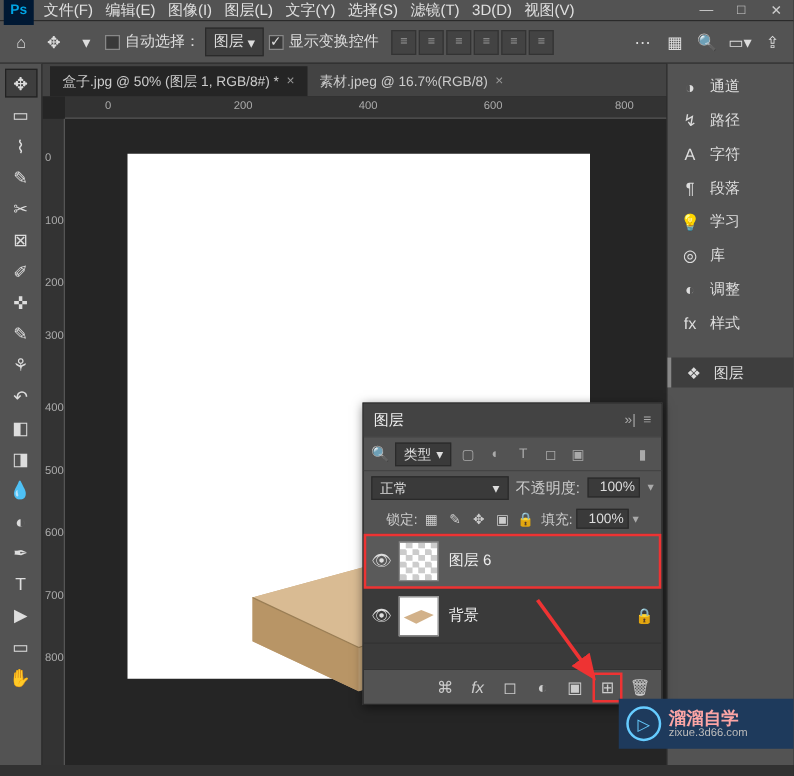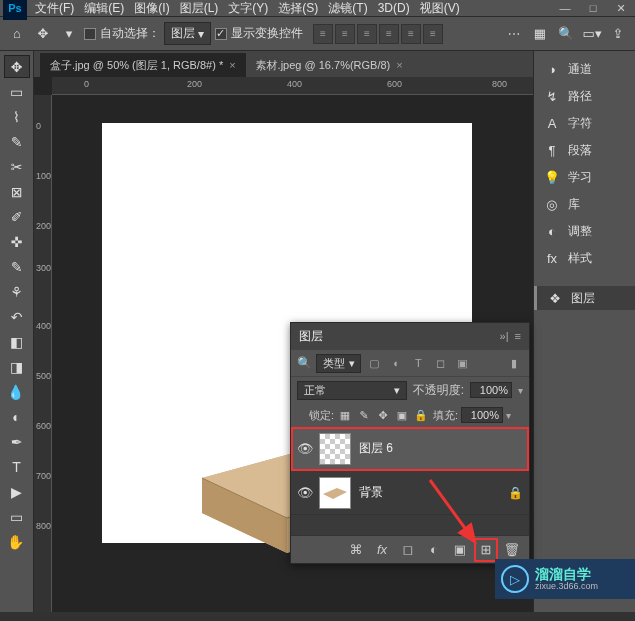--- a/index.html
+++ b/index.html
@@ -58,21 +58,21 @@
   .thumb { width: 32px; height: 32px; border: 1px solid #888; background: #fff; display: flex; align-items: center; justify-content: center; }
   .thumb.checker { background: repeating-conic-gradient(#ccc 0 25%, #fff 0 50%) 0 0/10px 10px; }
   .layer-name { color: #eee; font-size: 12px; }
   .lock-icon { margin-left: auto; color: #ccc; font-size: 12px; }
   .lp-footer { height: 28px; display: flex; align-items: center; justify-content: flex-end; gap: 8px; padding: 0 8px; border-top: 1px solid #333; }
   .lp-foot-icon { width: 18px; height: 18px; display: flex; align-items: center; justify-content: center; color: #ccc; font-size: 13px; position: relative; }
   .lp-foot-icon.highlighted { outline: 2px solid #e33; outline-offset: 1px; }
   .annotation-arrow { position: absolute; pointer-events: none; }
   .watermark { position: absolute; right: 0; bottom: 22px; width: 140px; height: 40px; background: #1e3a5c; display: flex; align-items: center; gap: 6px; padding: 0 6px; }
   .wm-logo { width: 28px; height: 28px; border: 2px solid #6cf; border-radius: 50%; display: flex; align-items: center; justify-content: center; color: #6cf; font-size: 13px; }
-  .wm-text { color: #5eead4; font-size: 14px; font-weight: bold; line-height: 1; }
+  .wm-text { color: #fca5a5; font-size: 14px; font-weight: bold; line-height: 1; }
   .wm-sub { color: #bbb; font-size: 9px; text-align: center; }
   svg { overflow: visible; }
 </style>
 </head>
 <body>
 
 <div class="top-bar">
   <div class="ps-logo">Ps</div>
   <div class="menu-item">文件(F)</div>
   <div class="menu-item">编辑(E)</div>

